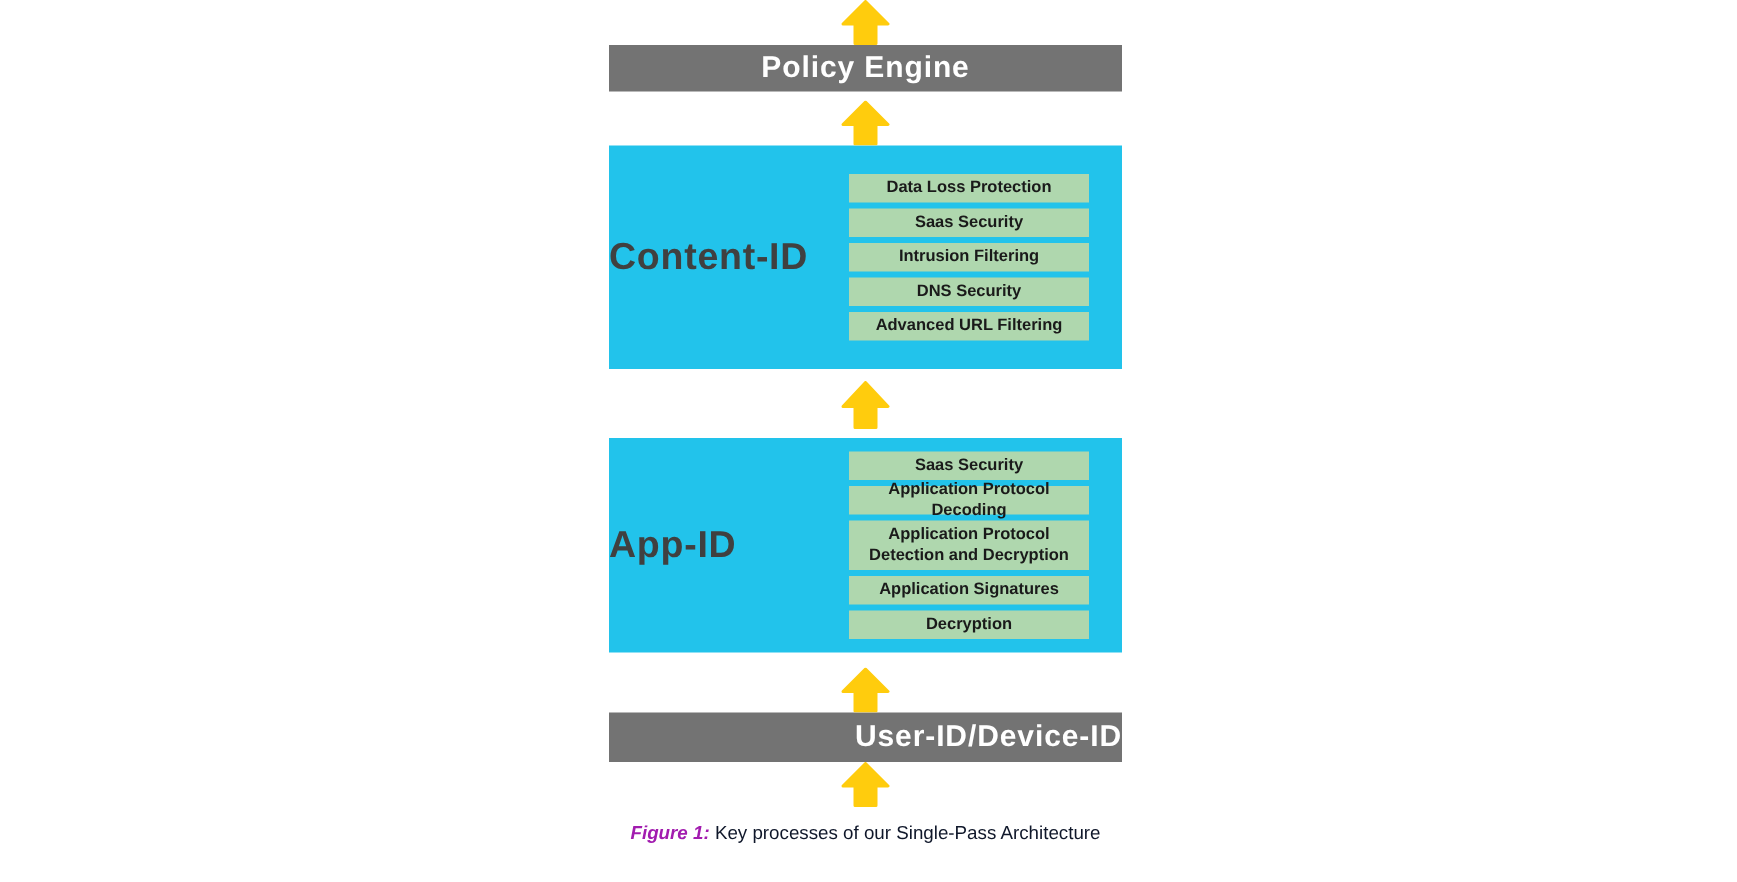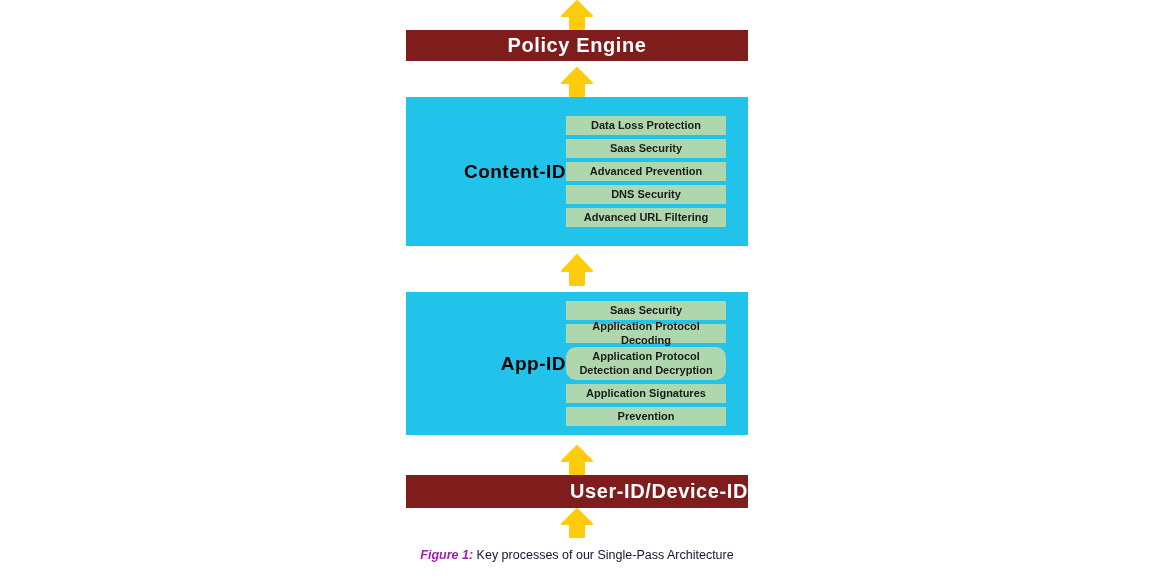--- a/index.html
+++ b/index.html
@@ -36,21 +36,21 @@
     position: absolute;
     left: 50%;
     transform: translateX(-50%);
   }
   .arrow-short { height: 30px; }
   .arrow-tall  { height: 38px; }
 
   
   .bar {
     width: 342px;
-    background: #7f1d1d;
+    background: #737373;
     color: #ffffff;
     font-size: 20px;
     font-weight: bold;
     letter-spacing: 0.6px;
     display: flex;
     align-items: center;
     justify-content: center;
   }
   .bar-policy { height: 31px; }
   .bar-userid { height: 33px; justify-content: flex-end; }
@@ -58,25 +58,25 @@
   
   .group {
     width: 342px;
     background: #22c3eb;
     display: flex;
     align-items: center;
     box-sizing: border-box;
   }
   .group-label {
     flex: 0 0 160px;
-    color: #000000;
-    font-size: 19px;
+    color: #404040;
+    font-size: 25px;
     font-weight: bold;
     letter-spacing: 0.5px;
-    text-align: right;
+    text-align: left;
   }
   .group-items {
     flex: 0 0 171px;
     display: flex;
     flex-direction: column;
     gap: 4px;
     padding-right: 11px;
     box-sizing: border-box;
   }
   .item {
@@ -85,21 +85,21 @@
     font-size: 11px;
     font-weight: bold;
     text-align: center;
     line-height: 1.25;
     display: flex;
     align-items: center;
     justify-content: center;
     box-sizing: border-box;
   }
   .item-1line { height: 19px; }
-  .item-2line { height: 33px; padding: 0 4px; border-radius: 10px; }
+  .item-2line { height: 33px; padding: 0 4px; }
 
   .group-content { height: 149px; }
   .group-app     { height: 143px; }
 
   
   .caption {
     width: 342px;
     text-align: center;
     font-size: 12.5px;
     color: #231f20;
@@ -139,42 +139,42 @@
     <svg width="34" height="30" viewBox="0 0 34 30" aria-hidden="true">
       <path d="M17 1 L32 16 L24 16 L24 29 L10 29 L10 16 L2 16 Z" fill="#ffcc0d" stroke="#ffcc0d" stroke-width="2" stroke-linejoin="round"></path>
     </svg>
   </div>
 
   <div class="group group-content">
     <div class="group-label">Content-ID</div>
     <div class="group-items">
       <div class="item item-1line">Data Loss Protection</div>
       <div class="item item-1line">Saas Security</div>
-      <div class="item item-1line">Advanced Prevention</div>
+      <div class="item item-1line">Intrusion Filtering</div>
       <div class="item item-1line">DNS Security</div>
       <div class="item item-1line">Advanced URL Filtering</div>
     </div>
   </div>
 
   <div class="spacer-8"></div>
 
   <div class="arrow arrow-tall">
     <svg width="34" height="32" viewBox="0 0 34 32" aria-hidden="true">
       <path d="M17 1 L32 17 L24 17 L24 31 L10 31 L10 17 L2 17 Z" fill="#ffcc0d" stroke="#ffcc0d" stroke-width="2" stroke-linejoin="round"></path>
     </svg>
   </div>
 
   <div class="group group-app">
     <div class="group-label">App-ID</div>
     <div class="group-items">
       <div class="item item-1line">Saas Security</div>
       <div class="item item-1line">Application Protocol Decoding</div>
       <div class="item item-2line">Application Protocol Detection and Decryption</div>
       <div class="item item-1line">Application Signatures</div>
-      <div class="item item-1line">Prevention</div>
+      <div class="item item-1line">Decryption</div>
     </div>
   </div>
 
   <div class="spacer-10"></div>
 
   <div class="arrow arrow-short">
     <svg width="34" height="30" viewBox="0 0 34 30" aria-hidden="true">
       <path d="M17 1 L32 16 L24 16 L24 29 L10 29 L10 16 L2 16 Z" fill="#ffcc0d" stroke="#ffcc0d" stroke-width="2" stroke-linejoin="round"></path>
     </svg>
   </div>

